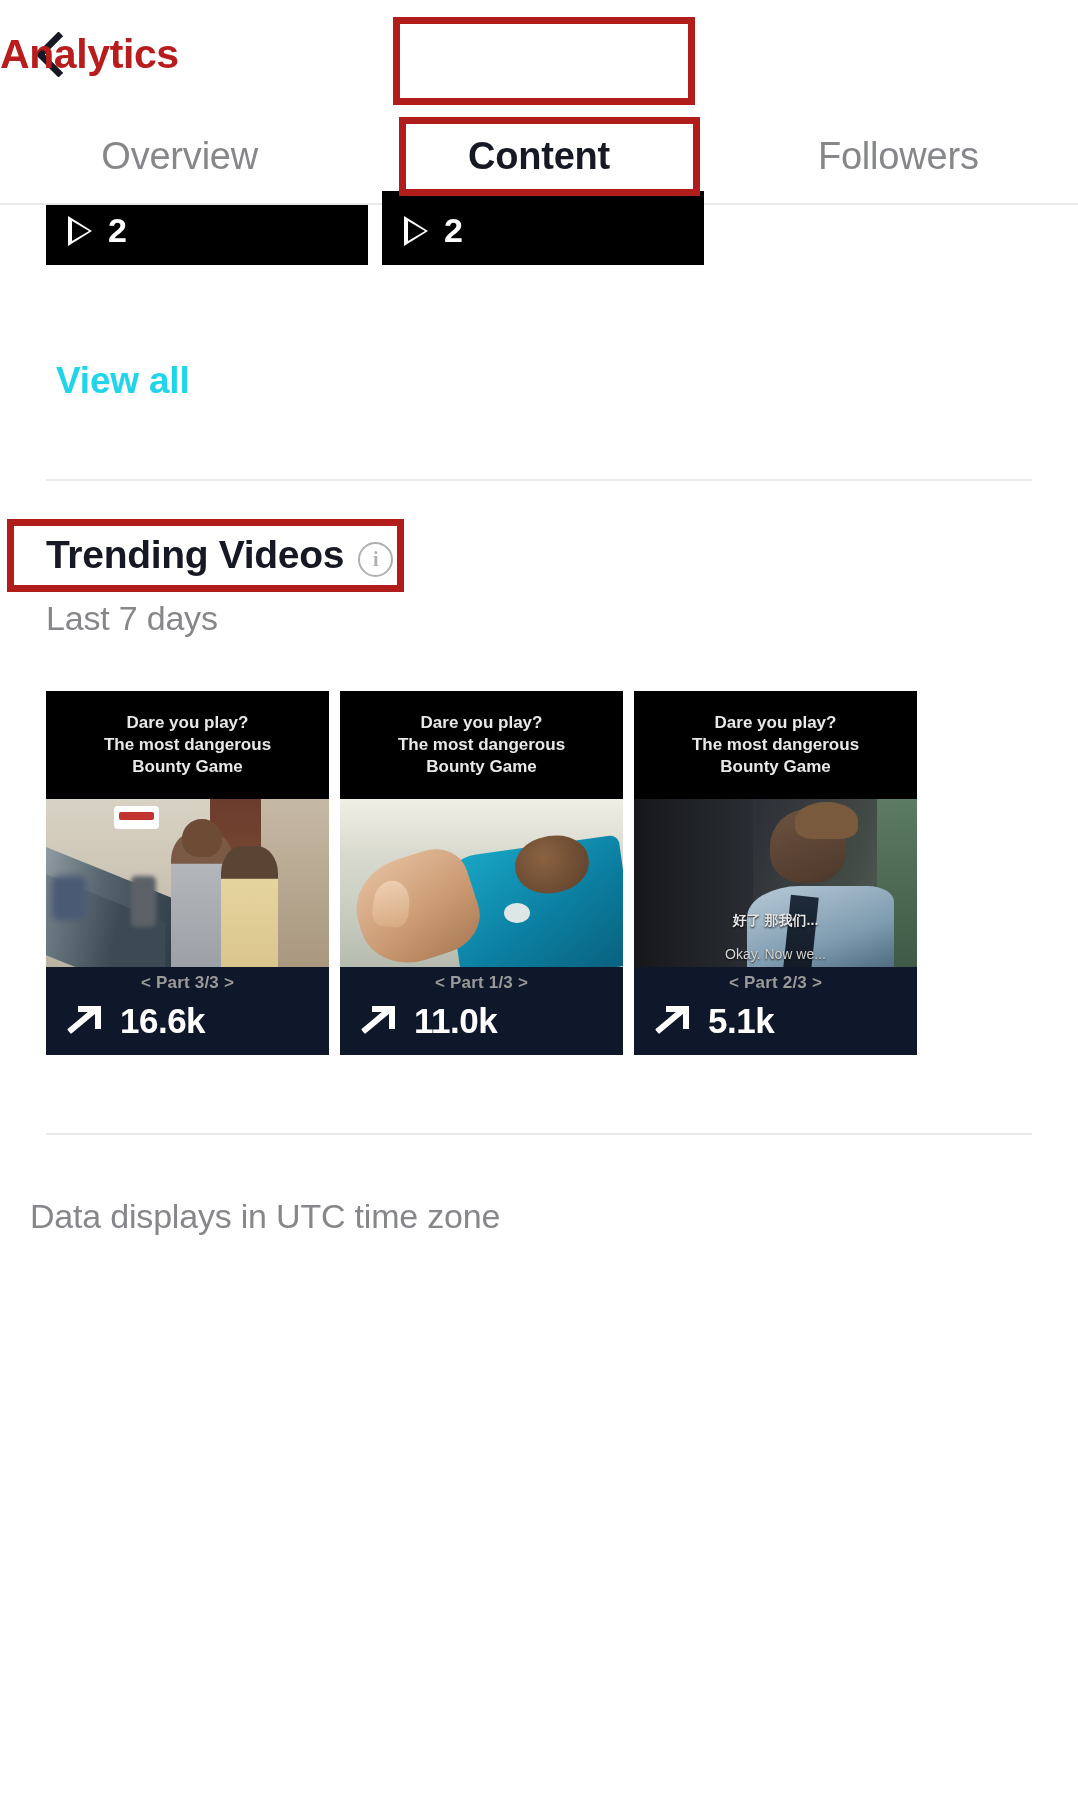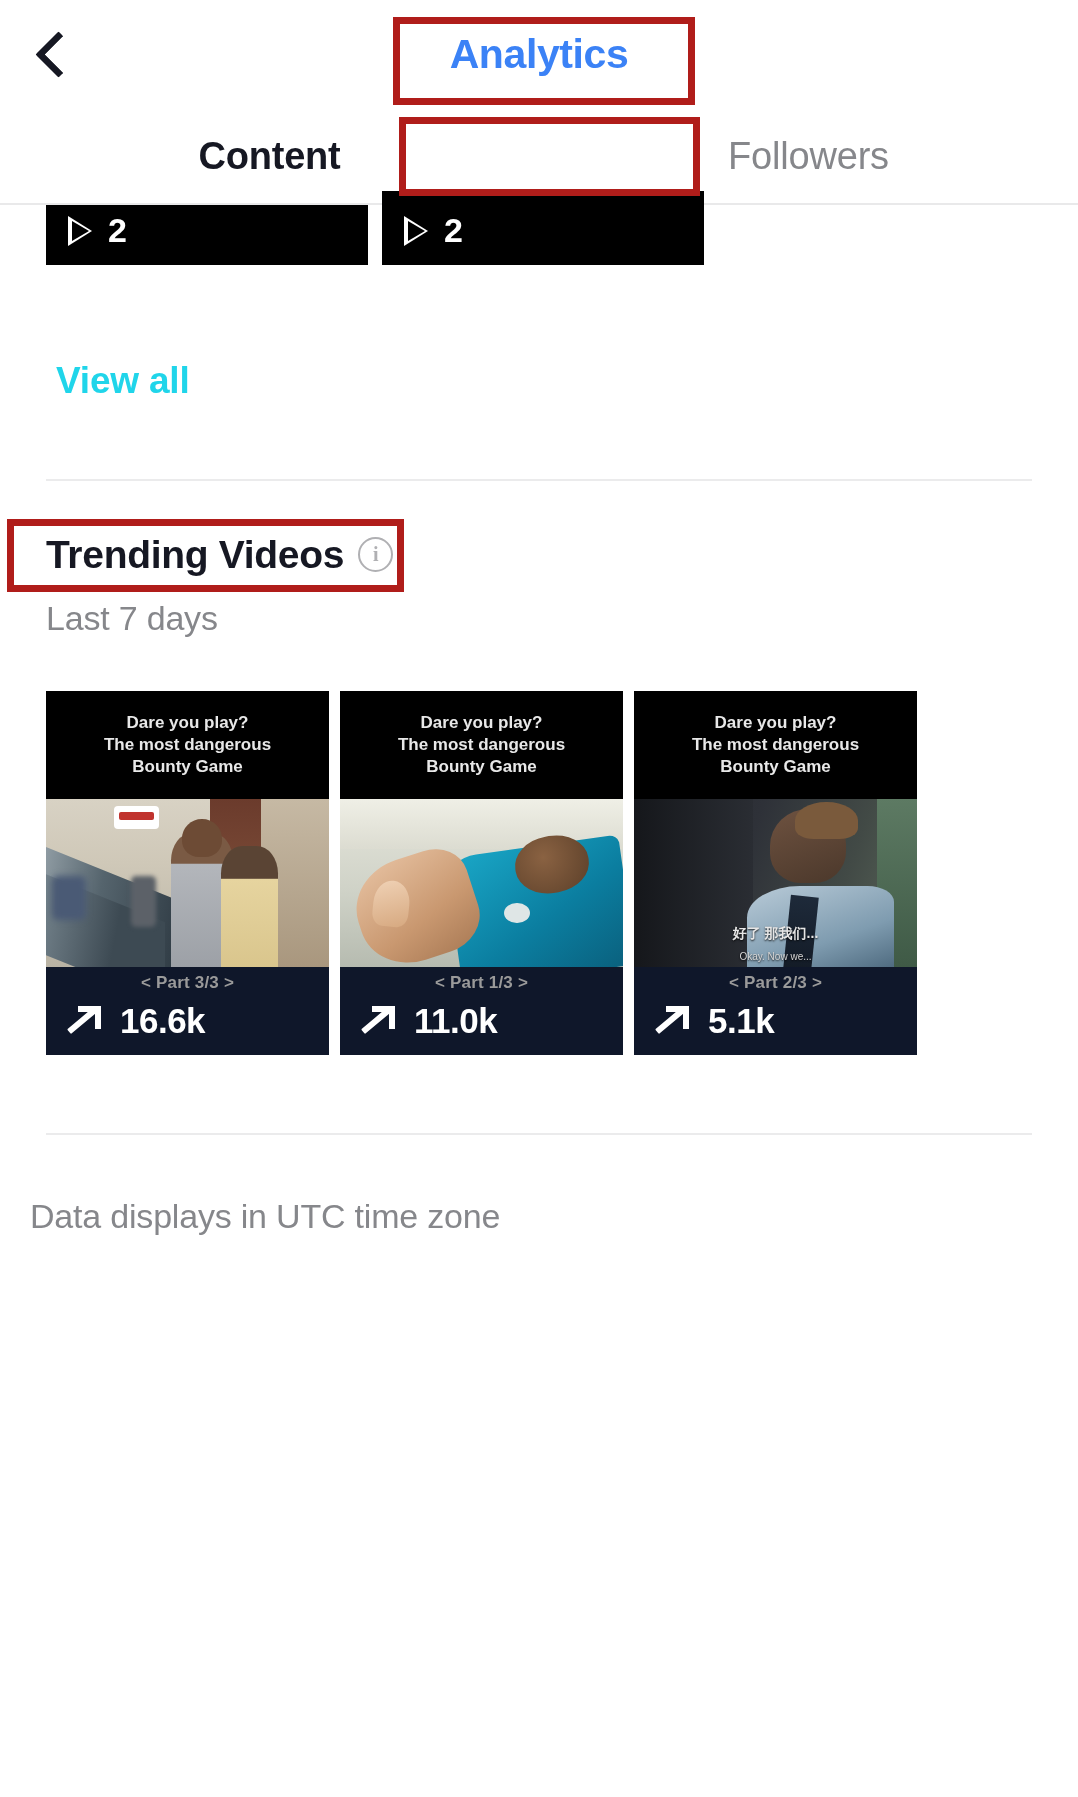--- a/index.html
+++ b/index.html
@@ -43,25 +43,24 @@
     border-left: 7px solid #161823;
     border-bottom: 7px solid #161823;
     transform: rotate(45deg);
     border-radius: 2px;
   }
   .page-title {
     position: absolute;
     left: 0; right: 0;
     top: 50%;
     transform: translateY(-50%);
-    text-align: center;
     font-size: 41px;
     font-weight: 700;
     letter-spacing: -0.4px;
-    color: #3b82f6;
+    color: #b91c1c;
   }
 
   
   .tabbar {
     position: relative;
     height: 97px;
     display: flex;
     align-items: center;
     background: #fff;
   }
@@ -154,21 +153,21 @@
     height: 2px;
     background: #ebebec;
   }
 
   
   .trending {
     padding: 0 46px;
   }
   .trending-head {
     display: flex;
-    align-items: flex-start;
+    align-items: flex-end;
     gap: 14px;
     margin-top: 52px;
   }
   .trending-title {
     font-size: 39px;
     font-weight: 700;
     color: #161823;
     letter-spacing: -0.3px;
   }
   .info-icon {
@@ -357,24 +356,24 @@
   }
   .s3-sub {
     position:absolute; left:0; right:0; bottom:4px;
     text-align:center; color:#e6e6e6;
     font-size:14px; font-weight:700;
     text-shadow: 0 1px 2px rgba(0,0,0,.9);
     line-height: 1.25;
   }
   .s3-sub .en {
     display:block;
-    font-size:10px;
+    font-size:14px;
     font-weight:400;
     color:#d6d6d6;
-    margin-top:8px;
+    margin-top:16px;
   }
 
   .vcard-foot {
     background: #0f172a;
     padding: 6px 0 14px 0;
     position: relative;
   }
   .vcard-part {
     text-align: center;
     color: #9a9a9a;
@@ -448,20 +447,21 @@
 <body>
 
 <div class="header">
   <div class="back-btn">
     <span class="chev"></span>
   </div>
   <div class="page-title">Analytics</div>
 </div>
 
 <div class="tabbar">
+  <div class="tab">Overview</div>
   <div class="tab active">Content</div>
   <div class="tab">Followers</div>
   <div class="tabbar-divider"></div>
 </div>
 
 <div class="top-videos">
   <div class="top-card">
     <div class="top-card-stat">
       <span class="play-tri"></span>
       <span class="top-card-count">2</span>

